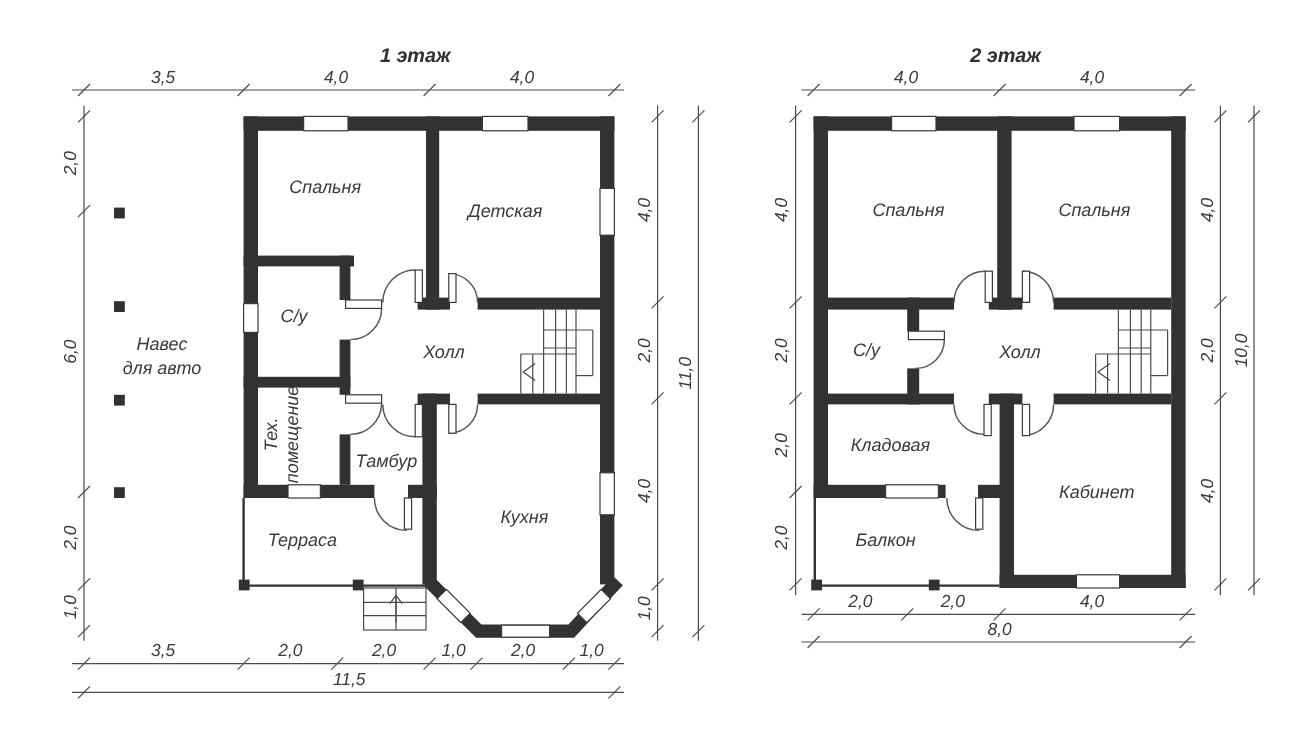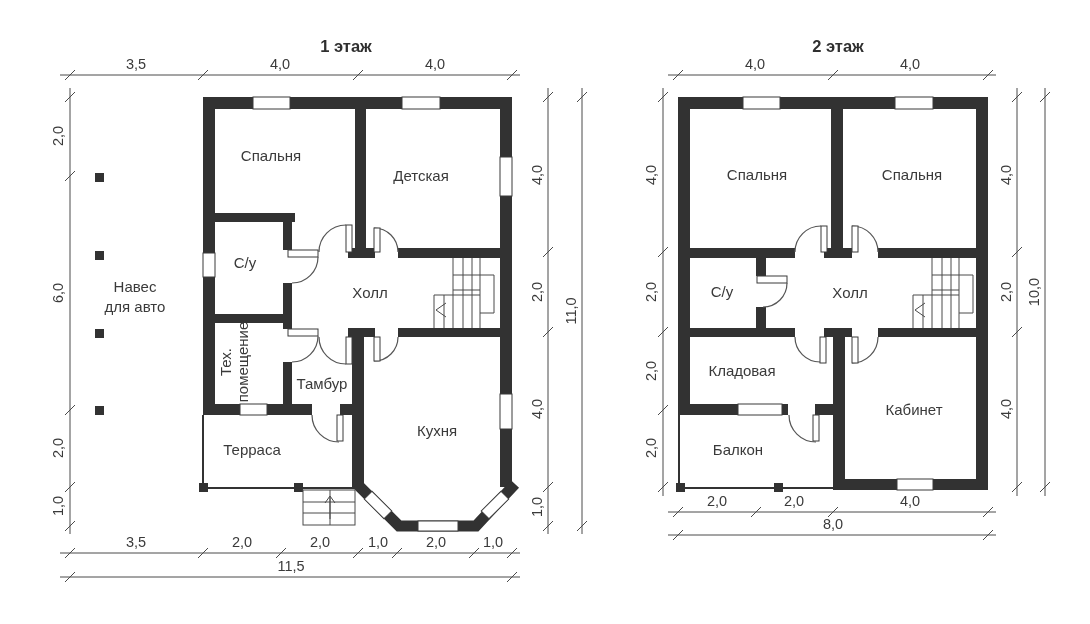--- a/index.html
+++ b/index.html
@@ -1,17 +1,17 @@
 <!DOCTYPE html>
 <html><head>
 <meta charset="utf-8">
 <style>
   html,body{margin:0;padding:0;background:#fff;}
   .stage{width:1090px;height:624px;background:#fff;position:relative;overflow:hidden;
-         font-family:"Liberation Sans",sans-serif;}
+         font-family:"Liberation Sans",sans-serif;font-style:italic;}
   svg{display:block;}
   .wall{fill:#323232;stroke:none;}
   .bay{fill:none;stroke:#323232;stroke-width:11;}
   .rail{fill:none;stroke:#323232;stroke-width:2;}
   .post{fill:#323232;}
   .win{fill:#ffffff;stroke:#3a3a3a;stroke-width:1;}
   .leaf{fill:#ffffff;stroke:#3a3a3a;stroke-width:1;}
   .arc{fill:none;stroke:#555555;stroke-width:1.2;}
   .thin{fill:none;stroke:#4a4a4a;stroke-width:1;}
   .dimline{stroke:#4a4a4a;stroke-width:1;}

